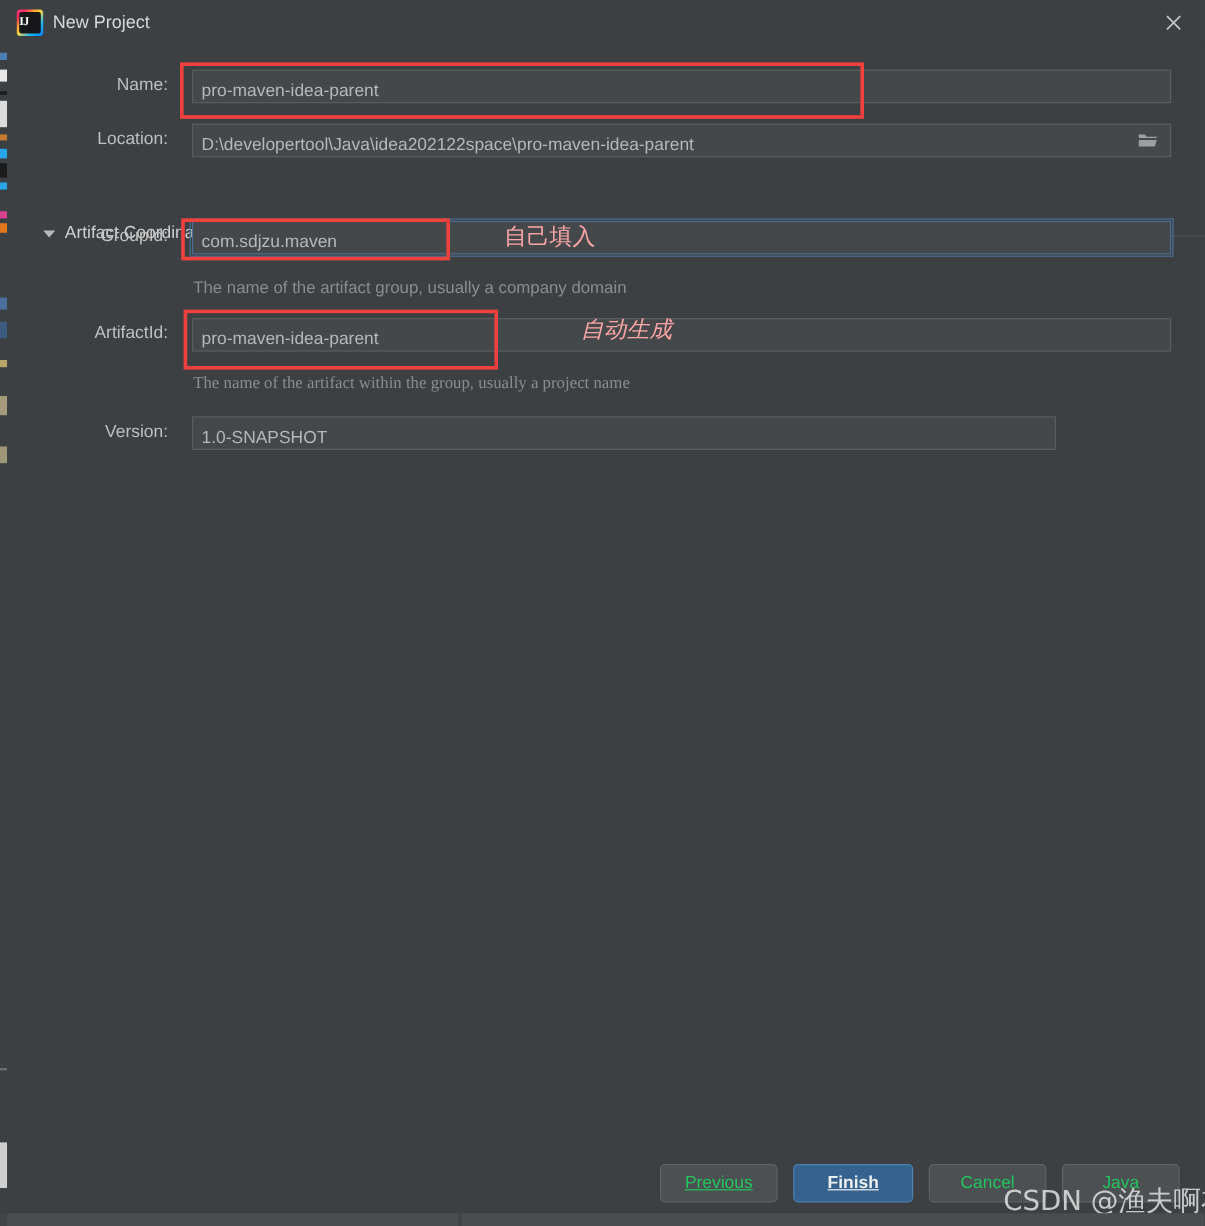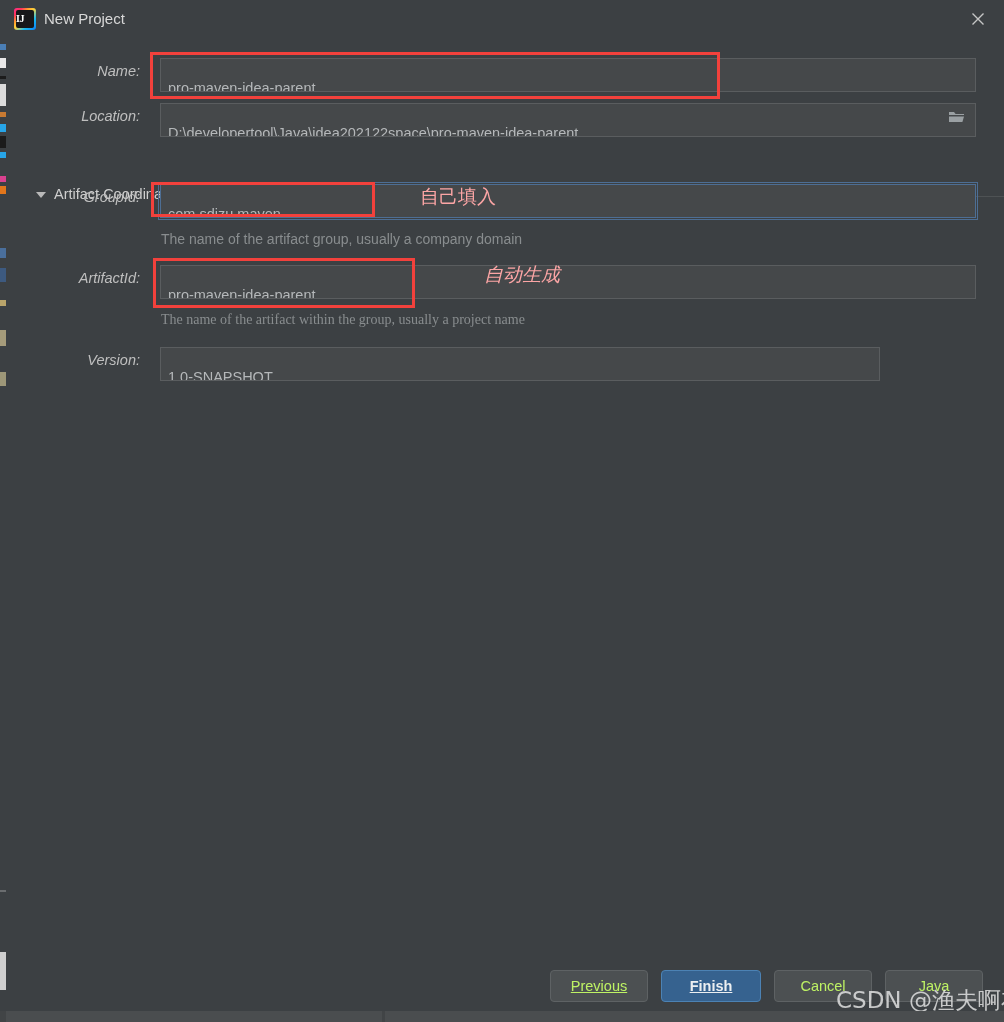--- a/index.html
+++ b/index.html
@@ -64,32 +64,31 @@
   }
 
   
   .form { position: absolute; left: 0; top: 38px; width: 1004px; }
 
   .lbl {
     position: absolute;
     font-size: 14.5px; color: #bfbfbf;
     white-space: nowrap;
     text-align: right;
-    font-style: italic;
   }
 
   .field {
     position: absolute;
     height: 28px;
     background: #45484a;
     border: 1px solid #5a5d5f;
     color: #b5b8ba;
     font-size: 14.5px;
     line-height: 26px;
-    padding: 16px 7px;
+    padding: 4px 7px;
     white-space: nowrap;
     overflow: hidden;
   }
   .field.focused {
     border: 1px solid #4d6e94;
     outline: 1px solid #4d6e94;
     outline-offset: 1px;
   }
   .folder-icon {
     position: absolute; top: 6px; right: 8px;
@@ -139,21 +138,21 @@
   .bottombar {
     position: absolute; left: 6px; bottom: 10px;
     width: 998px; height: 50px;
   }
   .btn {
     position: absolute; top: 8px;
     height: 32px;
     background: #4c5052;
     border: 1px solid #5e6264;
     border-radius: 4px;
-    color: #bef264;
+    color: #22c55e;
     font-size: 14.5px;
     line-height: 30px;
     text-align: center;
     cursor: pointer;
     white-space: nowrap;
   }
   .btn.primary {
     background: #36628f;
     border-color: #4c82b4;
     color: #eceff1;

